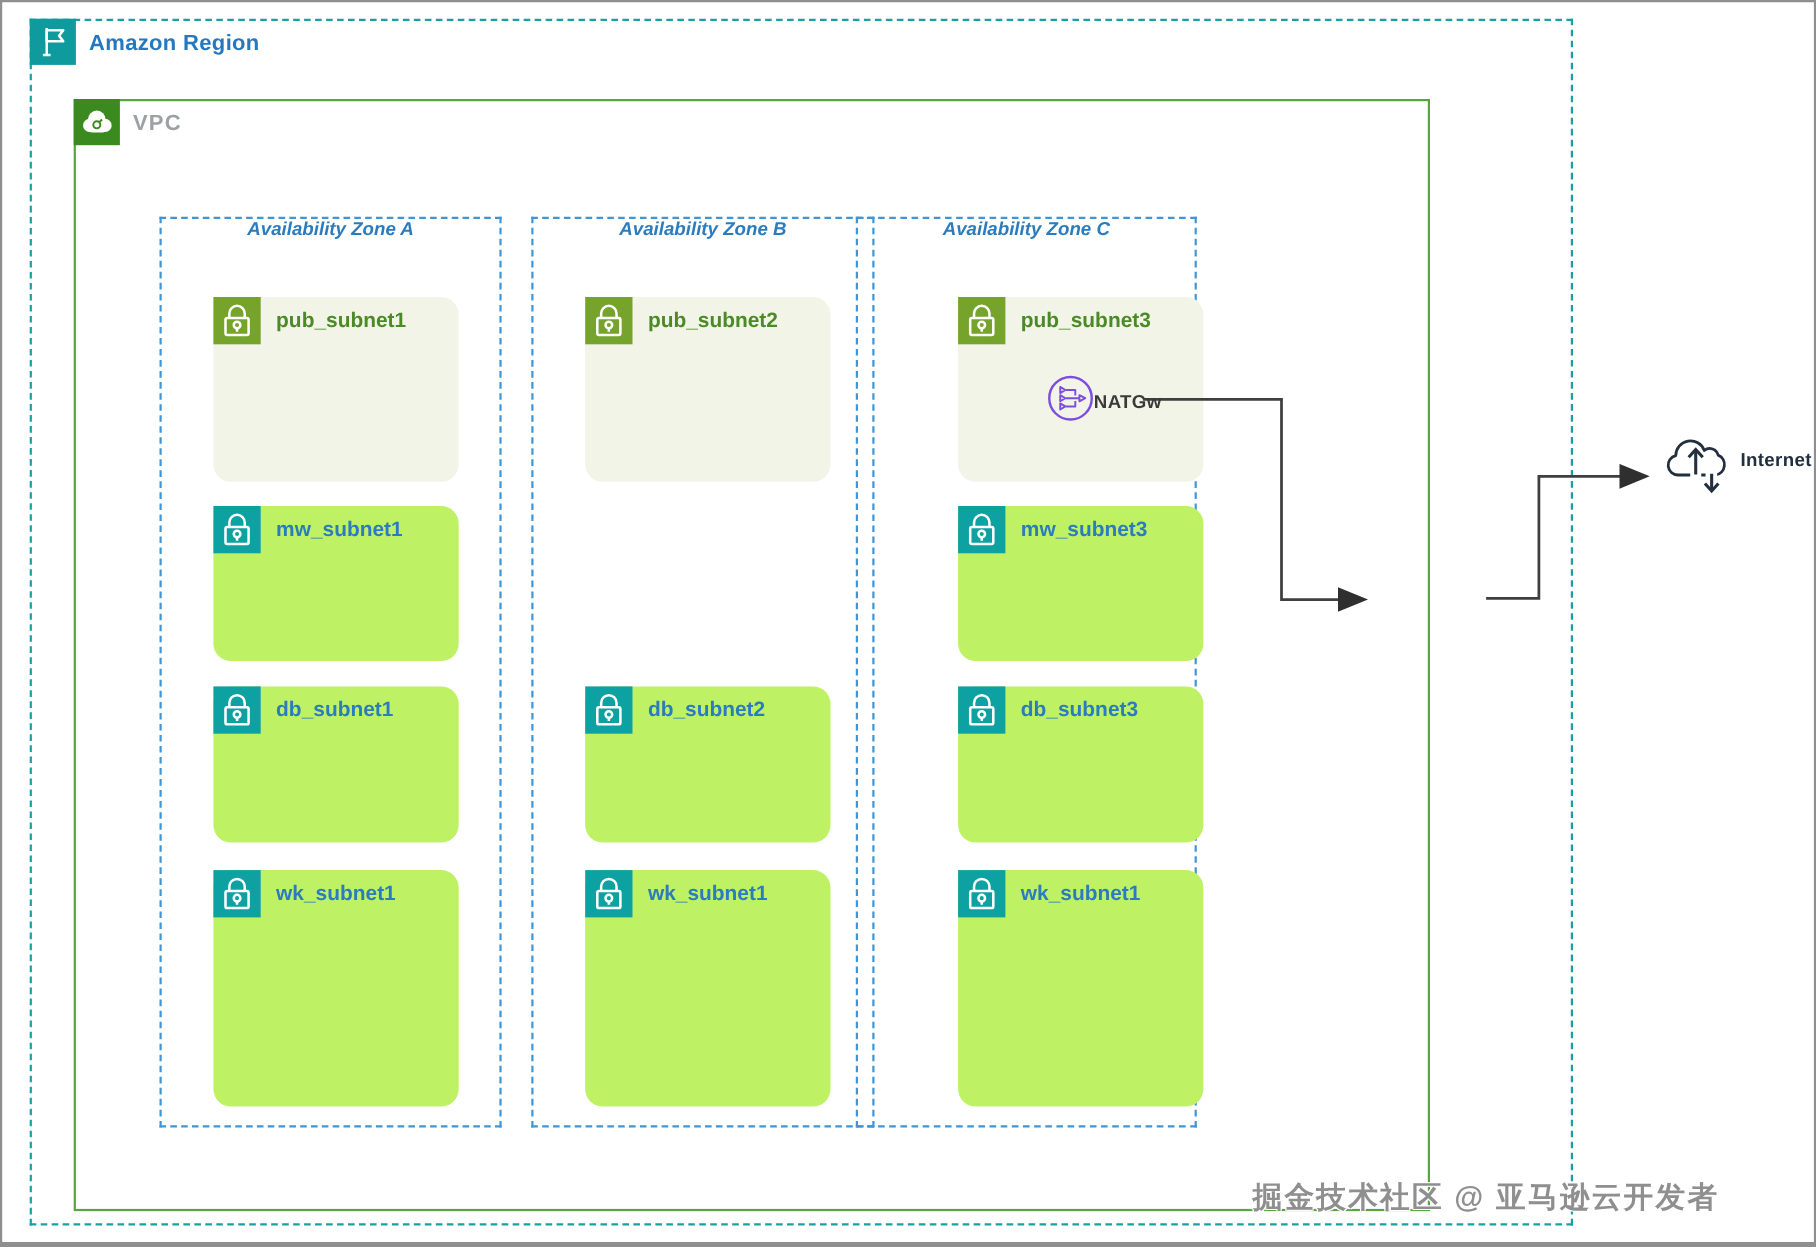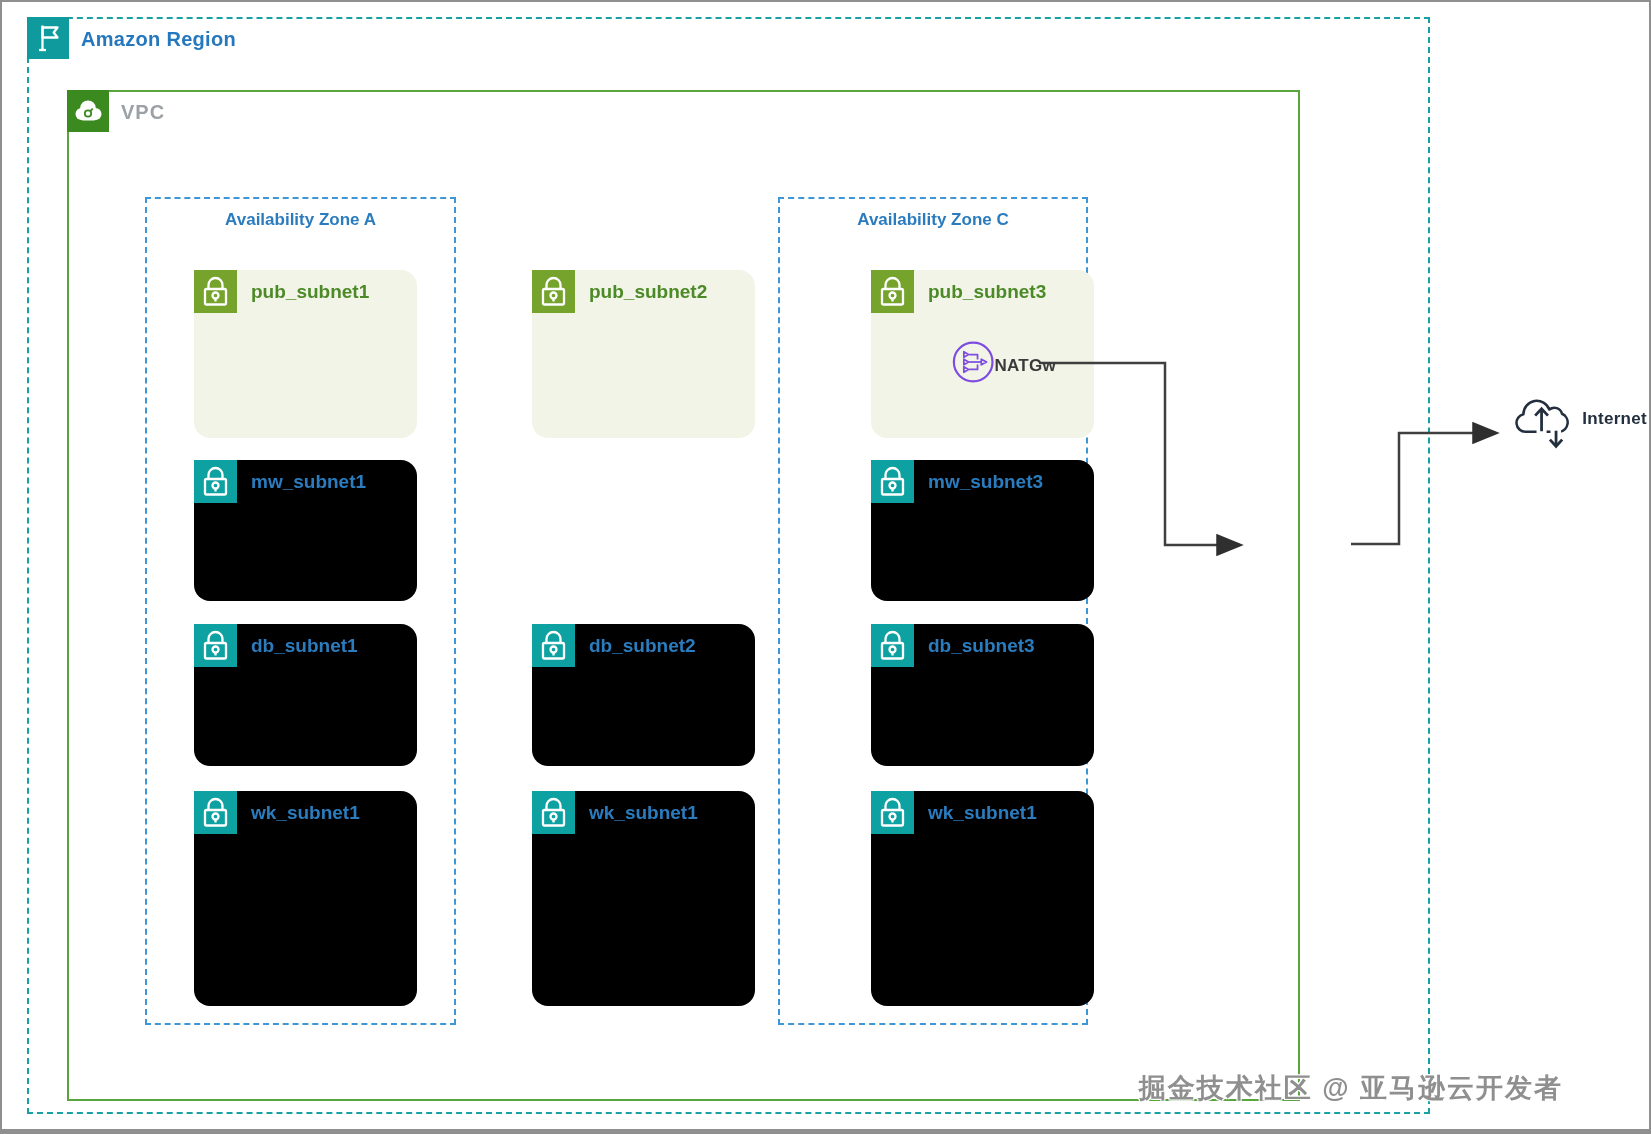--- a/index.html
+++ b/index.html
@@ -15,25 +15,25 @@
   
   .vpc{position:absolute;left:65px;top:88px;width:1233px;height:1011px;
     border:2px solid #58a53e;box-sizing:border-box;z-index:1;}
   .vpc-badge{position:absolute;left:-2px;top:-2px;width:42px;height:42px;background:#3b8a1f;}
   .vpc-label{position:absolute;left:52px;top:9px;font-size:20px;font-weight:600;color:#9ba1a5;letter-spacing:1px;}
   
   .az{position:absolute;top:195px;height:828px;border:2px dashed #3e96d6;box-sizing:border-box;z-index:2;}
   .az-a{left:143px;width:311px}
   .az-b{left:481px;width:312px}
   .az-c{left:776px;width:310px}
-  .az-title{text-align:center;margin-top:11px;color:#2b7cbe;font-size:17px;font-weight:600;}
+  .az-title{text-align:center;color:#2b7cbe;font-size:17px;font-weight:600;font-style:italic;}
   
   .subnet{position:absolute;width:223px;z-index:3;border-radius:16px;}
   .public{background:#f2f4e7;}
-  .private{background:#000000;}
+  .private{background:#bef264;}
   .lock-badge{position:absolute;left:0;top:0;width:43px;height:43px;}
   .public .lock-badge{background:#75a32b;}
   .private .lock-badge{background:#0ea1a1;}
   .subnet-name{position:absolute;left:57px;top:0;line-height:44px;font-size:19px;font-weight:600;white-space:nowrap;}
   .public .subnet-name{color:#4c8a28;}
   .private .subnet-name{color:#2b7cbe;}
   .col-a{left:192px}.col-b{left:530px}.col-c{left:869px}
   .row-0{top:268px;height:168px}
   .row-1{top:458px;height:141px}
   .row-2{top:622px;height:142px}
@@ -84,20 +84,23 @@
           <path d="M23.2 21.2 l2.6-2.6"></path>
         </g>
       </svg>
     </div>
     <span class="vpc-label">VPC</span>
   </div>
 
   <div class="az az-a">
     <div class="az-title">Availability Zone A</div>
   </div>
+  <div class="az az-b">
+    <div class="az-title">Availability Zone B</div>
+  </div>
   <div class="az az-c">
     <div class="az-title">Availability Zone C</div>
   </div>
 
   <div class="subnet public col-a row-0">
     <div class="lock-badge"><svg width="43" height="43" viewBox="0 0 43 43">
           <g fill="none" stroke="#fff" stroke-width="2.3">
             <path d="M14.5 19 v-4 a7 7 0 0 1 14 0 v4"></path>
             <rect x="11" y="19" width="21" height="15.5" rx="1.5"></rect>
             <circle cx="21.5" cy="25.5" r="3"></circle>

